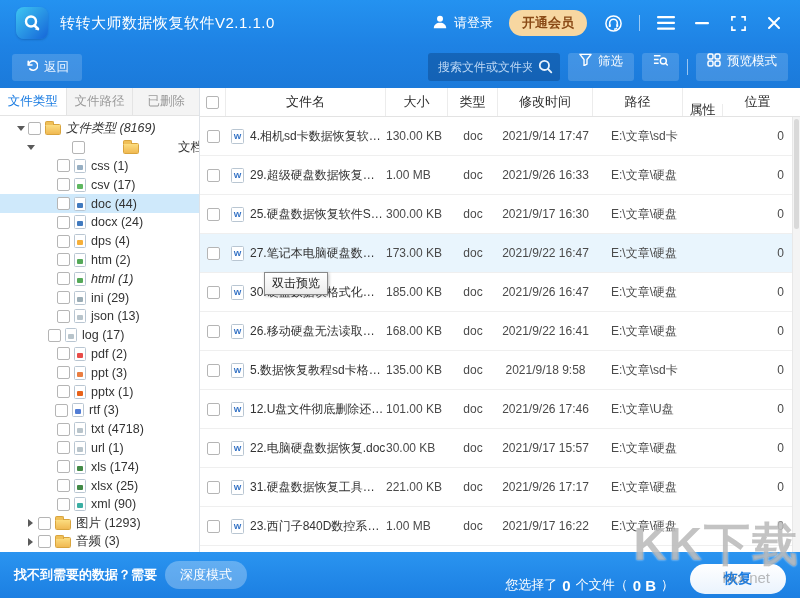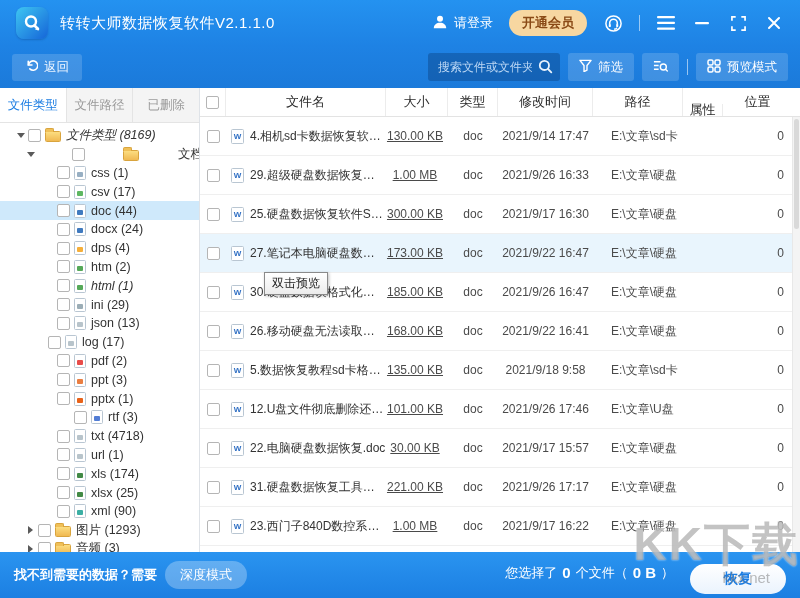--- a/index.html
+++ b/index.html
@@ -18,26 +18,26 @@
   .winctl { display:flex; align-items:center; justify-content:center; width:20px; height:20px; cursor:pointer; }
 
   
   .toolbar { height:42px; background:linear-gradient(180deg,#1e82e4,#1b7ada); display:flex; align-items:center; padding:0 12px; }
   .back-btn { display:flex; align-items:center; gap:6px; background:rgba(255,255,255,.16); border-radius:3px; padding:5px 13px; color:#ecf5ff; font-size:12.5px; cursor:pointer; }
   .tool-right { margin-left:auto; display:flex; align-items:center; gap:8px; }
   .search-wrap { position:relative; }
   .search { width:132px; height:28px; background:rgba(6,52,110,.35); border:none; border-radius:3px; color:#fff; font-size:12px; padding:0 28px 0 10px; outline:none; font-family:inherit; }
   .search::placeholder { color:#bdd8f5; }
   .search-wrap svg { position:absolute; right:7px; top:6px; }
-  .tool-btn { display:flex; align-items:center; gap:6px; background:rgba(255,255,255,.16); border-radius:3px; height:28px; padding:0 11px; color:#fff; font-size:12.5px; cursor:pointer; }
+  .tool-btn { display:flex; gap:6px; background:rgba(255,255,255,.16); border-radius:3px; height:28px; padding:0 11px; color:#fff; font-size:12.5px; cursor:pointer; }
 
   
   .main { display:flex; height:464px; }
   .sidebar { width:200px; border-right:1px solid #dfe3e8; display:flex; flex-direction:column; position:relative; background:#fff; }
-  .side-tabs { display:flex; height:35px; background:#f4f4f4; border-bottom:1px solid #e4e4e4; flex:none; }
+  .side-tabs { display:flex; height:28px; background:#f4f4f4; border-bottom:1px solid #e4e4e4; flex:none; }
   .side-tab { flex:1; display:flex; align-items:center; justify-content:center; font-size:12.5px; color:#9a9a9a; border-right:1px solid #e4e4e4; cursor:pointer; }
   .side-tab:last-child { border-right:none; }
   .side-tab.active { background:#fff; color:#1a7ce2; }
   .tree { flex:1; overflow:hidden; padding-top:3px; }
   .titem { height:18.8px; display:flex; align-items:center; color:#333; font-size:12.5px; cursor:pointer; white-space:nowrap; }
   .titem.selected { background:#cfe9fb; }
   .arr { width:13px; flex:none; display:flex; align-items:center; justify-content:center; }
   .arr-down { width:0; height:0; border-left:4px solid transparent; border-right:4px solid transparent; border-top:5px solid #5a5a5a; }
   .arr-right { width:0; height:0; border-top:4px solid transparent; border-bottom:4px solid transparent; border-left:5px solid #5a5a5a; }
   .cb { width:13px; height:13px; border:1px solid #b5b5b5; border-radius:2px; background:#fff; flex:none; }
@@ -58,38 +58,38 @@
   .td { overflow:hidden; white-space:nowrap; }
   .c0 { width:26px; flex:none; display:flex; justify-content:center; }
   .c1 { width:160px; flex:none; }
   .c2 { width:62px; flex:none; }
   .c3 { width:50px; flex:none; }
   .c4 { width:95px; flex:none; }
   .c5 { width:90px; flex:none; }
   .c6 { width:40px; flex:none;margin-top:16px; }
   .c7 { width:69px; flex:none; }
   .td.c1 { display:flex; align-items:center; gap:6px; padding-left:5px; color:#333; }
-  .td.c2 { text-align:center; padding-right:4px;text-decoration:underline; }
+  .td.c2 { text-align:left; padding-right:4px; }
   .td.c3, .td.c4 { text-align:center; }
   .td.c5 { padding-left:18px; }
   .td.c7 { text-align:right; padding-right:8px; }
   .dicon { width:13px; height:15px; flex:none; position:relative; background:#fff; border:1px solid #b9c6d2; border-radius:1.5px; display:flex; align-items:center; justify-content:center; }
   .dicon b { color:#2f6fc4; font-size:8px; font-weight:bold; }
   .fname { overflow:hidden; text-overflow:ellipsis; }
 
   .tooltip { position:absolute; left:64px; top:184px; background:linear-gradient(180deg,#ffffff,#ececec); border:1px solid #8a8a8a; padding:2px 7px; font-size:12px; color:#222; box-shadow:1px 1px 3px rgba(0,0,0,.25); z-index:20; }
 
   .v-scroll { position:absolute; right:0; top:29px; bottom:0; width:8px; background:#f4f4f4; border-left:1px solid #e8e8e8; }
   .v-thumb { margin:2px 1px; height:110px; background:#d9d9d9; border-radius:3px; }
 
   
   .footer { height:46px; background:linear-gradient(180deg,#2a94f0,#1c7fe2); display:flex; align-items:center; padding:0 14px; color:#fff; position:relative; }
   .hint { font-size:13px; font-weight:bold; }
   .deep-btn { margin-left:8px; background:rgba(255,255,255,.28); border-radius:14px; padding:5px 15px; font-size:13px; cursor:pointer; }
-  .foot-right { margin-left:auto; display:flex; align-items:flex-start; font-size:13px;margin-top:8px; }
+  .foot-right { margin-left:auto; display:flex; align-items:flex-end; font-size:13px;margin-top:8px; }
   .foot-right b { font-size:15px; margin:0 5px; }
   .recover-btn { margin-left:16px; width:96px; height:30px; background:linear-gradient(180deg,#ffffff,#eaf3fd); border-radius:16px; color:#1a7ce2; font-size:14px; font-weight:bold; display:flex; align-items:center; justify-content:center; cursor:pointer; }
 
   
   .wm { position:absolute; right:0px; bottom:12px; z-index:40; pointer-events:none; text-align:right; }
   .wm-main { font-size:46px; font-weight:bold; color:rgba(135,135,135,.5); text-shadow:0 0 2px rgba(255,255,255,.8); letter-spacing:2px; line-height:1; }
   .wm-sub { font-size:15px; color:rgba(130,130,130,.55); margin:2px 30px 0 0; }
 </style>
 </head>
 <body>
@@ -312,21 +312,21 @@
             <span class="tlabel">ppt (3)</span>
           </div>
           <div class="titem" style="padding-left: 43px;">
             <span class="arr"></span>
             <span class="cb"></span>
             <span class="ficon">
               <i style="background: rgb(230, 81, 0);"></i>
             </span>
             <span class="tlabel">pptx (1)</span>
           </div>
-          <div class="titem" style="padding-left: 60px;">
+          <div class="titem" style="padding-left: 41px;">
             <span class="arr"></span>
             <span class="cb"></span>
             <span class="ficon">
               <i style="background: rgb(63, 111, 208);"></i>
             </span>
             <span class="tlabel">rtf (3)</span>
           </div>
           <div class="titem" style="padding-left: 43px;">
             <span class="arr"></span>
             <span class="cb"></span>

